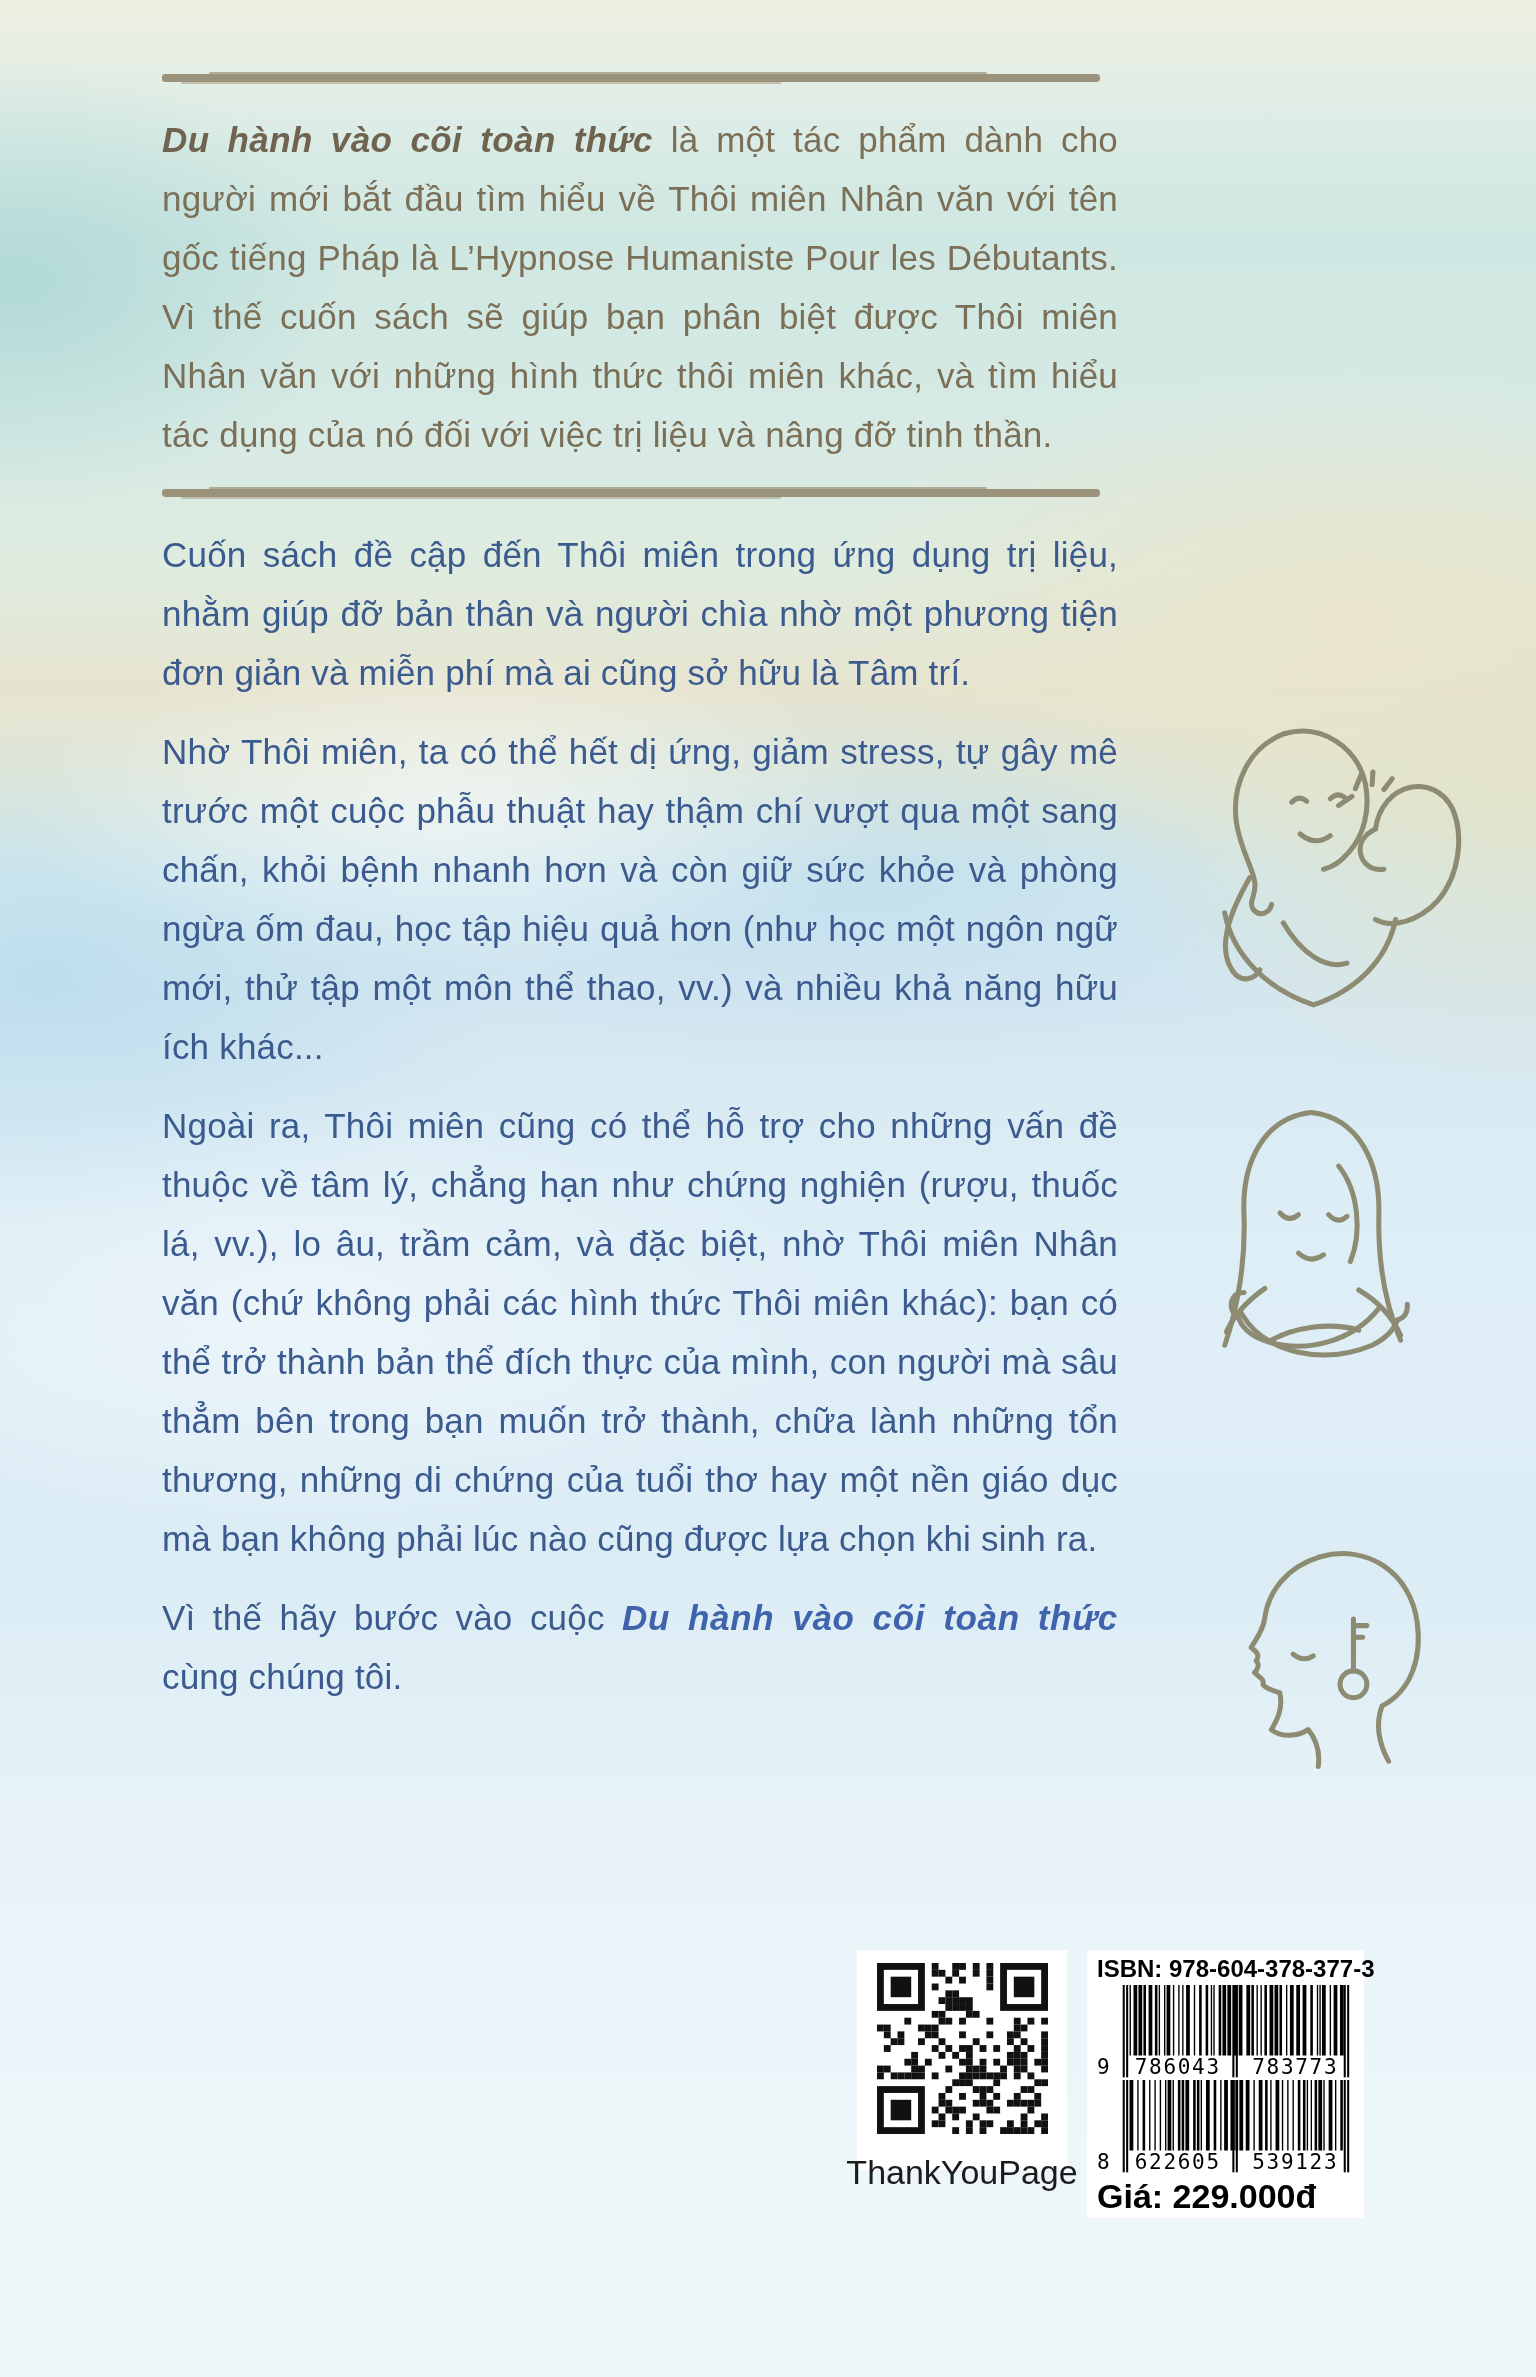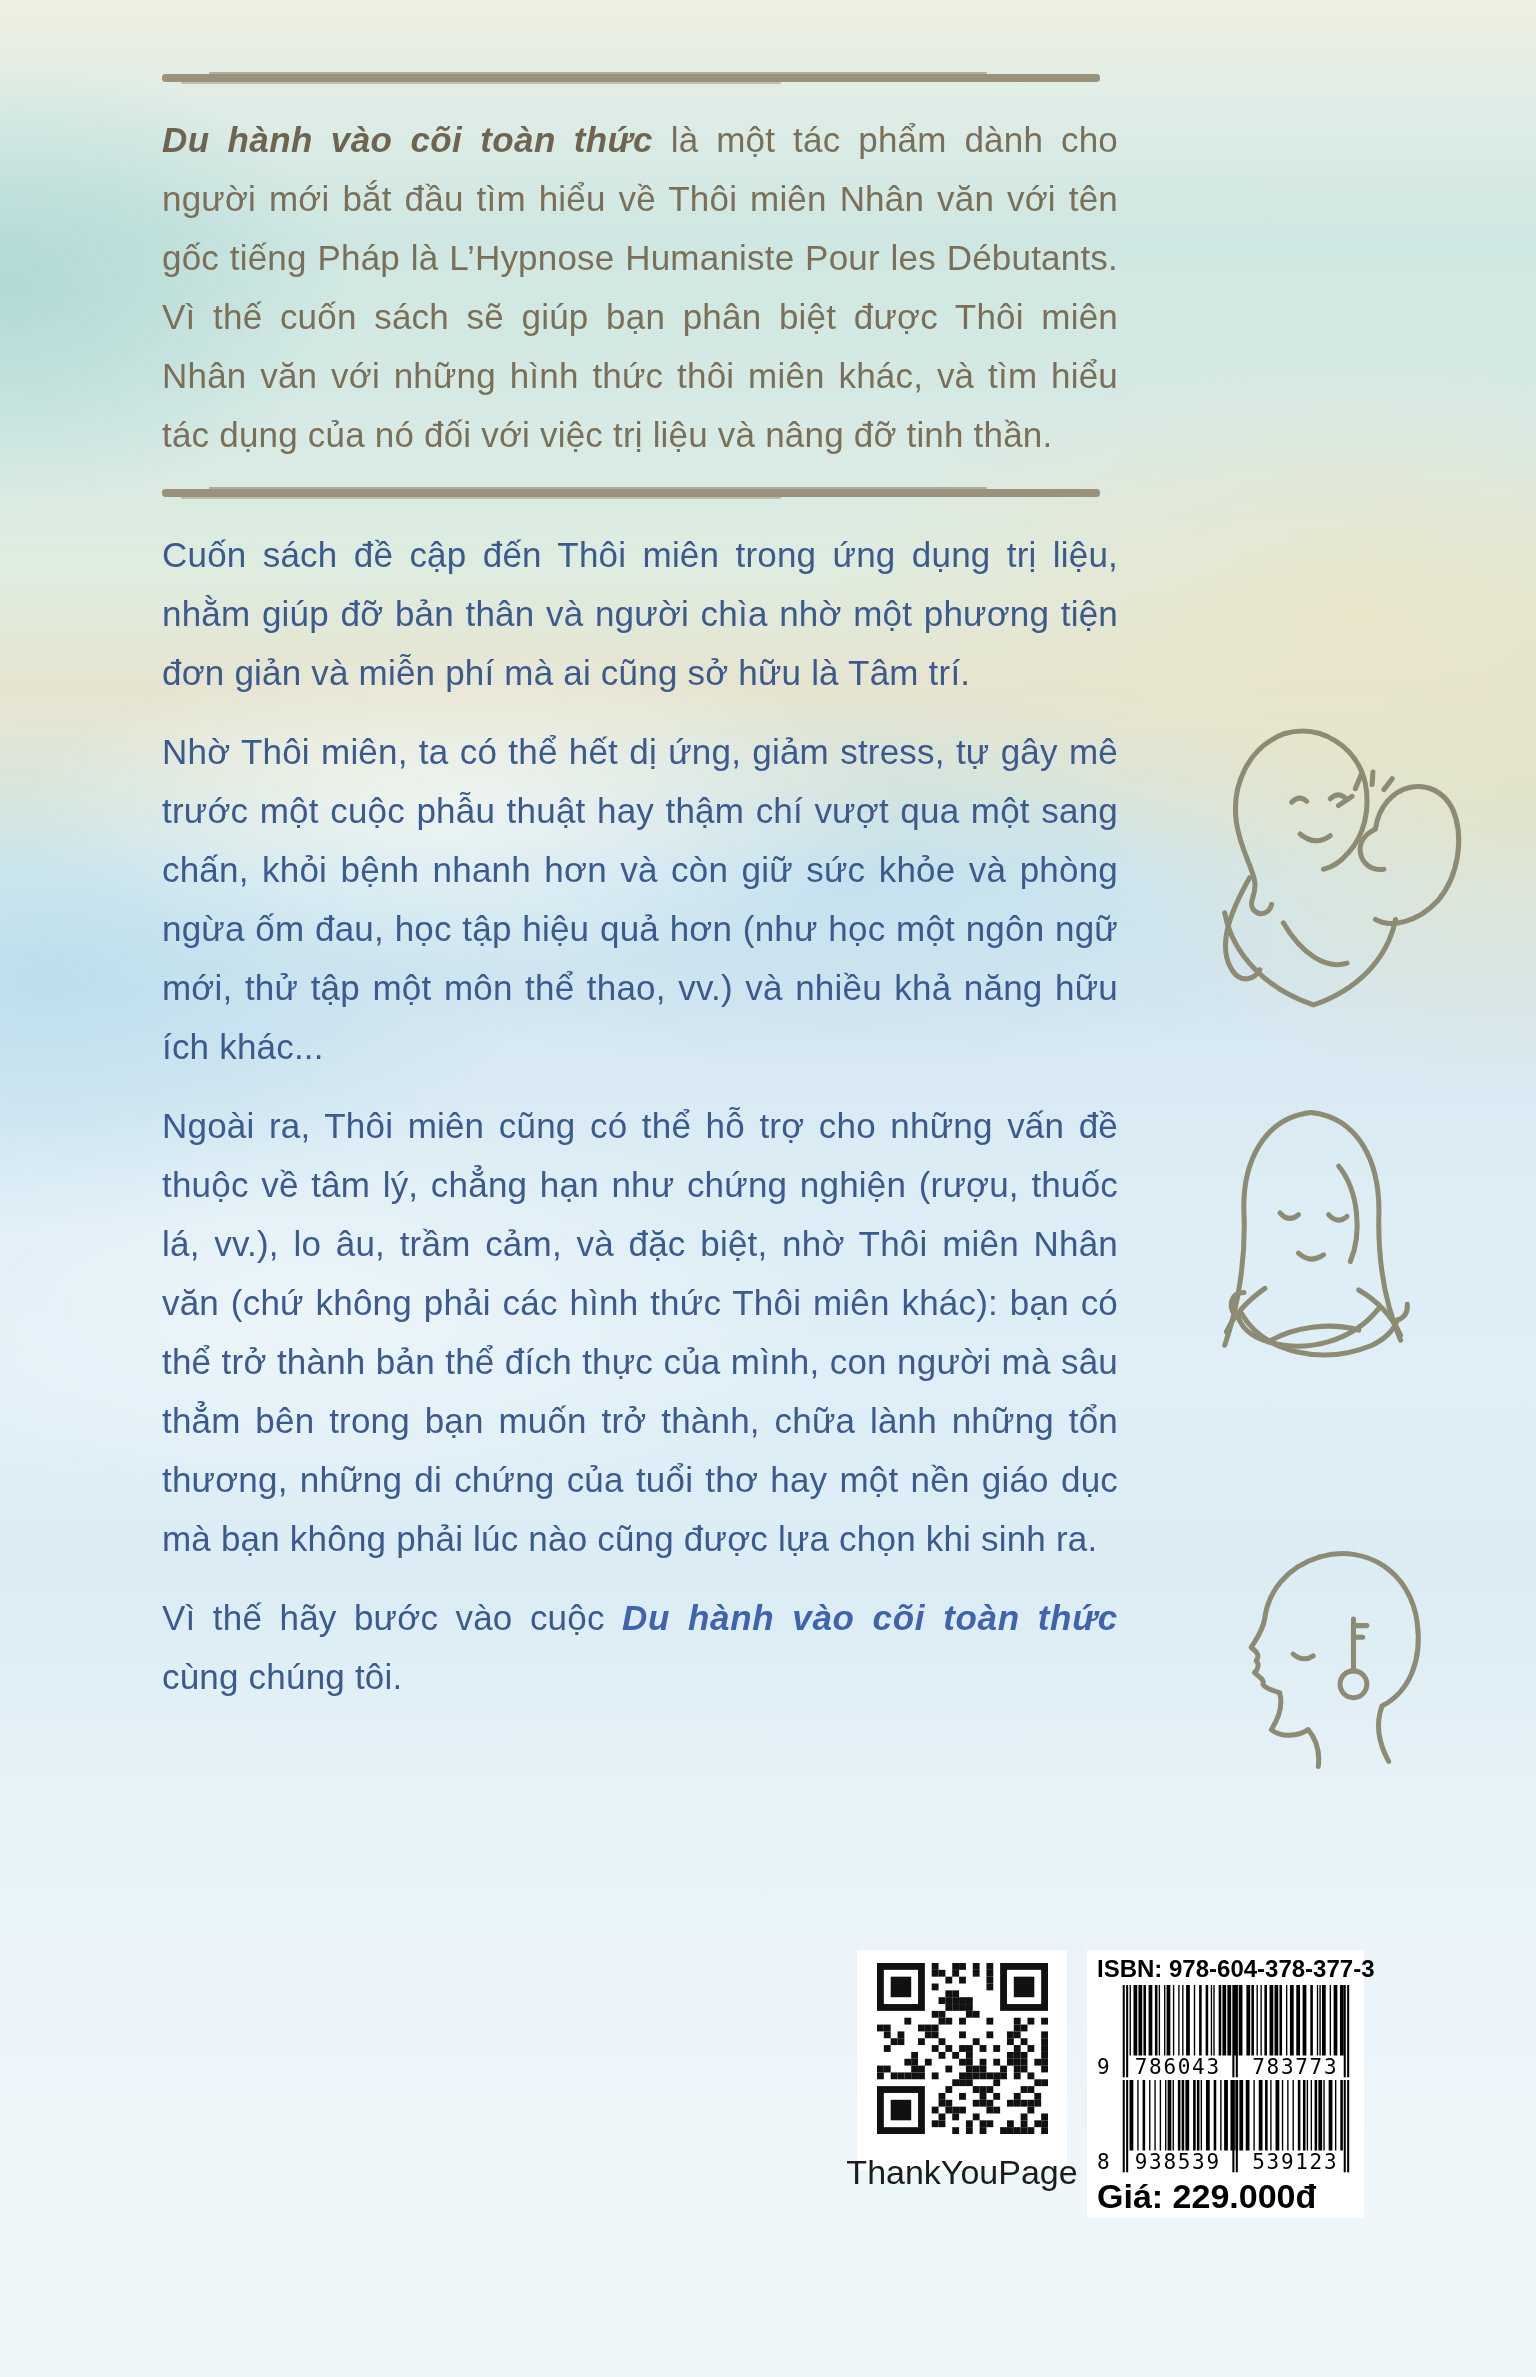--- a/index.html
+++ b/index.html
@@ -416,21 +416,21 @@
           <rect x="284.0" y="0" width="3.0" height="84"></rect>
           <rect x="30" y="0" width="2.4" height="110"></rect>
           <rect x="34" y="0" width="2.4" height="110"></rect>
           <rect x="158" y="0" width="2.4" height="110"></rect>
           <rect x="162" y="0" width="2.4" height="110"></rect>
           <rect x="288" y="0" width="2.4" height="110"></rect>
           <rect x="292" y="0" width="2.4" height="110"></rect>
         </svg>
       <div class="bc-digits">
         <span class="lead">8</span>
-        <span class="grp">938539</span>
+        <span class="grp">622605</span>
         <span class="grp">539123</span>
       </div>
     </div>
 
     <div class="price">Giá: 229.000đ</div>
   </div>
 
 </div>
 
 

